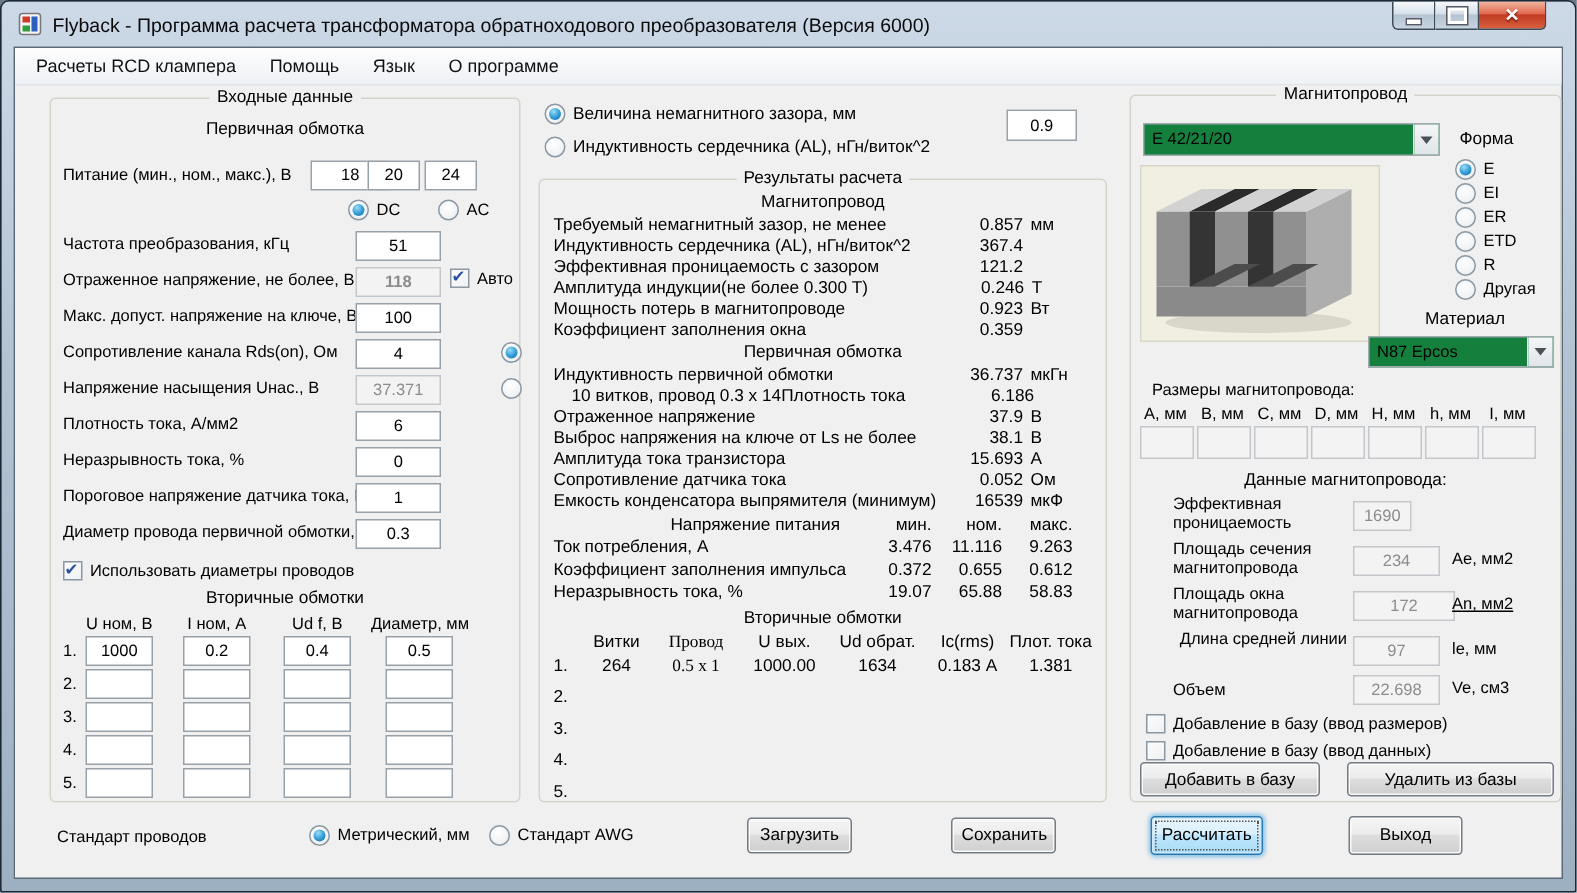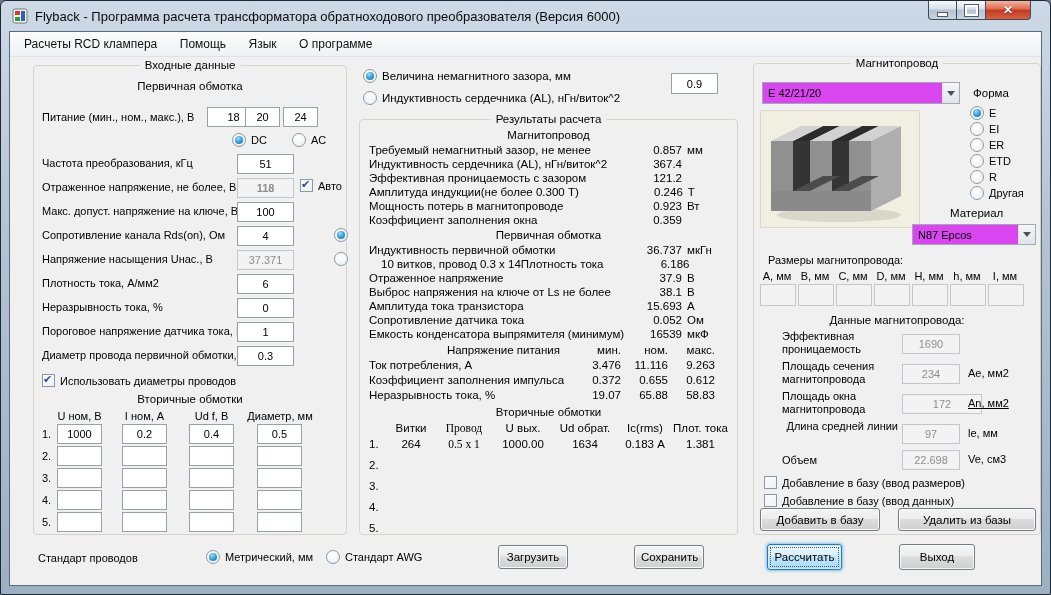--- a/index.html
+++ b/index.html
@@ -29,21 +29,21 @@
   .rb{position:absolute;display:flex;align-items:center;cursor:default;}
   .rb .dot{width:12px;height:12px;border-radius:50%;border:1px solid #8b98a4;background:radial-gradient(circle at 40% 30%,#ffffff,#e8ecef);position:relative;flex:none;}
   .rb.on .dot::after{content:"";position:absolute;left:2px;top:2px;width:8px;height:8px;border-radius:50%;background:radial-gradient(circle at 38% 30%,#9bdcf5 0%,#37a0d9 50%,#0e68a6 100%);}
   .rb .rl{font-size:11px;margin-left:5px;white-space:nowrap;}
   .cb{position:absolute;display:flex;align-items:flex-end;cursor:default;}
   .cb .box{width:13px;height:13px;box-sizing:border-box;border:1px solid #8b98a4;background:linear-gradient(135deg,#fcfcfc,#eef1f3);position:relative;flex:none;}
   .cb.on .box::after{content:"\2714";position:absolute;left:0px;top:-2px;font-size:11px;color:#2a4fa2;}
   .cb .cl{font-size:11px;margin-left:5px;white-space:nowrap;}
   .btn{position:absolute;box-sizing:border-box;font-family:"Liberation Sans",sans-serif;font-size:11.5px;color:#000;text-align:center;border:1px solid #747c86;border-radius:3px;background:linear-gradient(180deg,#f5f5f5,#ececec 45%,#dddddd 50%,#cfcfcf);box-shadow:inset 0 0 0 1px rgba(255,255,255,.85);}
   .btn.focus{border-color:#2a7ab0;background:linear-gradient(180deg,#eaf6fd,#d9f0fc 45%,#bee6fd 50%,#a9dbf6);outline:1px dotted #555;outline-offset:-4px;box-shadow:0 0 3px 1px #7fc0e8, inset 0 0 0 1px #cfeafa;}
-  .combo{position:absolute;box-sizing:border-box;background:#d946ef;border:1px solid #a2aab1;display:flex;align-items:center;}
+  .combo{position:absolute;box-sizing:border-box;background:#15803d;border:1px solid #a2aab1;display:flex;align-items:center;}
   .combo .cv{flex:1;font-size:11px;padding-left:5px;white-space:nowrap;overflow:hidden;}
   .combo .ca{width:16px;align-self:stretch;display:flex;align-items:center;justify-content:center;background:linear-gradient(180deg,#f4f6f8,#dfe5ea);border-left:1px solid #e3e6e9;}
   .combo .ca::after{content:"";width:0;height:0;border-left:4px solid transparent;border-right:4px solid transparent;border-top:5px solid #4a5258;}
   .rrow{position:absolute;left:9px;right:9px;display:flex;height:14px;line-height:14px;font-size:11.5px;white-space:nowrap;}
   .rlab{flex:1;overflow:visible;}
   .rlab.ind{padding-left:12px;}
   .rnote{width:152px;text-align:left;}
   .rval{width:54px;text-align:right;}
   .runit{width:46px;padding-left:5px;box-sizing:border-box;text-align:left;}
   .shead{position:absolute;left:0;right:0;text-align:center;font-size:11.5px;height:14px;line-height:14px;white-space:nowrap;}
@@ -422,29 +422,29 @@
         <input class="inp dis" style="left: 44px; top: 220px; width: 36px; height: 22px;">
         <input class="inp dis" style="left: 82px; top: 220px; width: 36px; height: 22px;">
         <input class="inp dis" style="left: 120px; top: 220px; width: 36px; height: 22px;">
         <input class="inp dis" style="left: 158px; top: 220px; width: 36px; height: 22px;">
         <input class="inp dis" style="left: 196px; top: 220px; width: 36px; height: 22px;">
         <input class="inp dis" style="left: 234px; top: 220px; width: 36px; height: 22px;">
 
         <div class="lab c" style="left:0;right:0;top:250px;font-size:11.5px;">Данные магнитопровода:</div>
 
         <div class="lab" style="left:28px;top:266px;width:112px;white-space:normal;line-height:13px;">Эффективная проницаемость</div>
-        <input class="inp dis" style="left: 148px; top: 270px; width: 58px;" value="1690">
+        <input class="inp dis" style="left: 148px; top: 270px; width: 39px;" value="1690">
         <div class="lab" style="left:214px;top:273px;"></div>
 
         <div class="lab" style="left:28px;top:296px;width:112px;white-space:normal;line-height:13px;">Площадь сечения магнитопровода</div>
         <input class="inp dis" style="left: 148px; top: 300px; width: 58px;" value="234">
         <div class="lab" style="left:214px;top:303px;">Ae, мм2</div>
 
         <div class="lab" style="left:28px;top:326px;width:112px;white-space:normal;line-height:13px;">Площадь окна магнитопровода</div>
-        <input class="inp dis" style="left: 148px; top: 330px; width: 80px;" value="172">
+        <input class="inp dis" style="left: 148px; top: 330px; width: 68px;" value="172">
         <div class="lab" style="left:214px;top:333px;text-decoration:underline;">An, мм2</div>
 
         <div class="lab" style="left:32px;top:356px;width:112px;white-space:normal;line-height:13px;text-align:right;">Длина средней линии</div>
         <input class="inp dis" style="left: 148px; top: 360px; width: 58px;" value="97">
         <div class="lab" style="left:214px;top:363px;">le, мм</div>
 
         <div class="lab" style="left:28px;top:390px;">Объем</div>
         <input class="inp dis" style="left: 148px; top: 386px; width: 58px;" value="22.698">
         <div class="lab" style="left:214px;top:389px;">Ve, см3</div>
 

